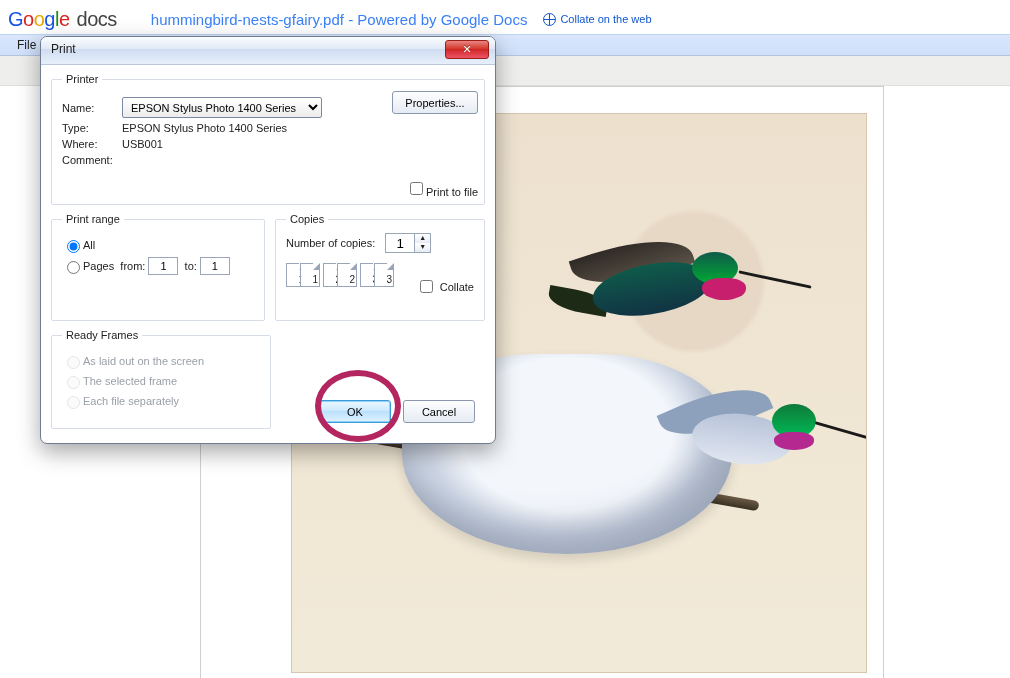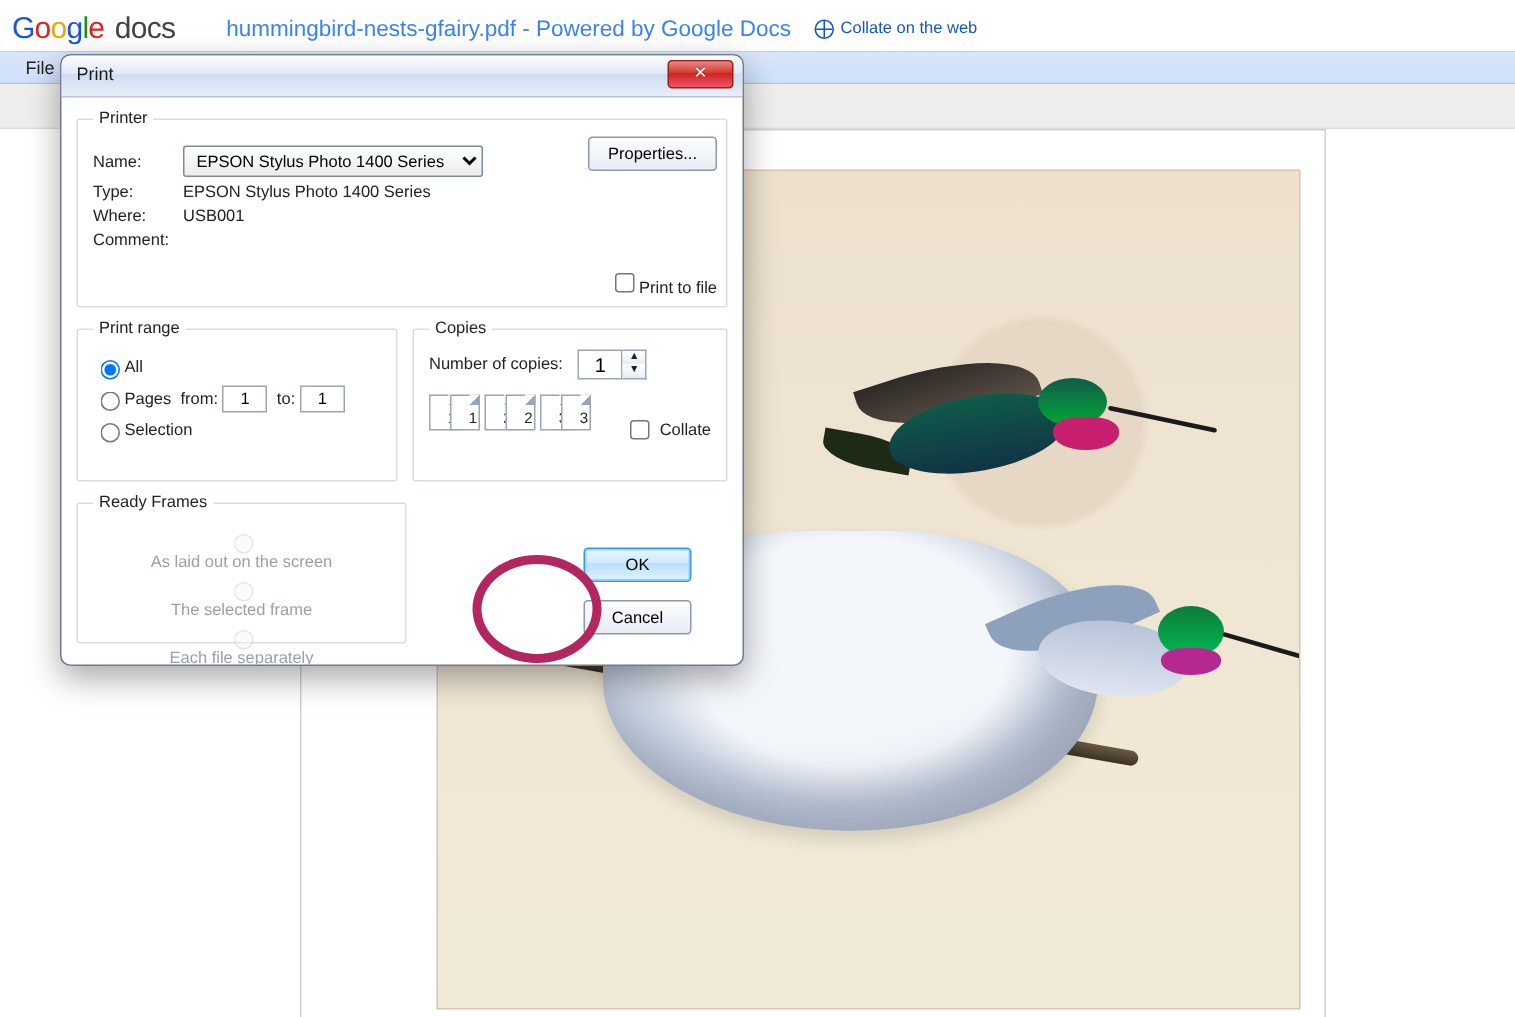--- a/index.html
+++ b/index.html
@@ -88,24 +88,24 @@
   .spin input{ width:30px; height:20px; border:1px solid #9aa6b8; text-align:center;}
   .spin .arrows{ width:16px; height:20px; border:1px solid #9aa6b8; border-left:0; display:flex; flex-direction:column;}
   .spin .arrows span{ flex:1; font-size:7px; text-align:center; line-height:8px; background:linear-gradient(#fff,#e7ecf3); cursor:pointer;}
   .pageicon { display:inline-block; width:20px; height:24px; border:1px solid #9aa6b8; background:#fff; position:relative; margin-right:-6px;}
   .pageicon::before{ content:""; position:absolute; right:-1px; top:-1px; width:7px; height:7px; background:linear-gradient(135deg,#fff 48%,#9aa6b8 52%);}
   .pageicon span{ position:absolute; right:1px; bottom:1px; font-size:10px; color:#222; }
   .stackwrap { display:inline-flex; align-items:flex-end; margin-right:6px;}
   .collate { position:absolute; right:10px; top:52px; display:flex; align-items:center; gap:4px;}
 
   .fs-frames { margin-top:8px; width:220px; height:100px;}
-  .disabled { color:#9aa0a8;flex-direction:column; }
+  .disabled { color:#9aa0a8; }
   .rdo-dis { filter:grayscale(1) opacity(.55); }
 
-  .dlg-actions { position:absolute; right:24px; bottom:10px; display:flex; gap:12px;flex-direction:column;}
+  .dlg-actions { position:absolute; right:10px; bottom:10px; display:flex; gap:12px;}
   .btn-ok { width:72px; height:23px; border:1px solid #3c9bd6; background:linear-gradient(#eaf6ff,#cfeaff 45%,#b9dffb 46%,#def2ff); border-radius:3px; font-size:11px; box-shadow:0 0 0 1px #8fd2ff inset;}
   .btn-cancel { width:72px; }
 
   .small-input{ width:30px; height:18px; border:1px solid #9aa6b8; text-align:center; font-size:11px;}
 </style>
 </head>
 <body>
 
 <div class="hdr">
   <span class="logo">
@@ -194,24 +194,20 @@
         <div class="row">
           <input type="radio" class="rdo" name="pr" style="">
           <span>Pages</span>
           &nbsp;&nbsp;
           <span>from:</span>&nbsp;
           <input class="small-input" value="1" style="">
           &nbsp;&nbsp;
           <span>to:</span>&nbsp;
           <input class="small-input" value="1" style="">
         </div>
-        <div class="row">
-          <input type="radio" class="rdo" name="pr" style="">
-          <span>Selection</span>
-        </div>
       </fieldset>
 
       <fieldset class="fs-copies">
         <legend>Copies</legend>
         <div class="numcopies">
           <span>Number of copies:</span>
           <div class="spin">
             <input value="1" style="">
             <div class="arrows">
               <span>▲</span>

